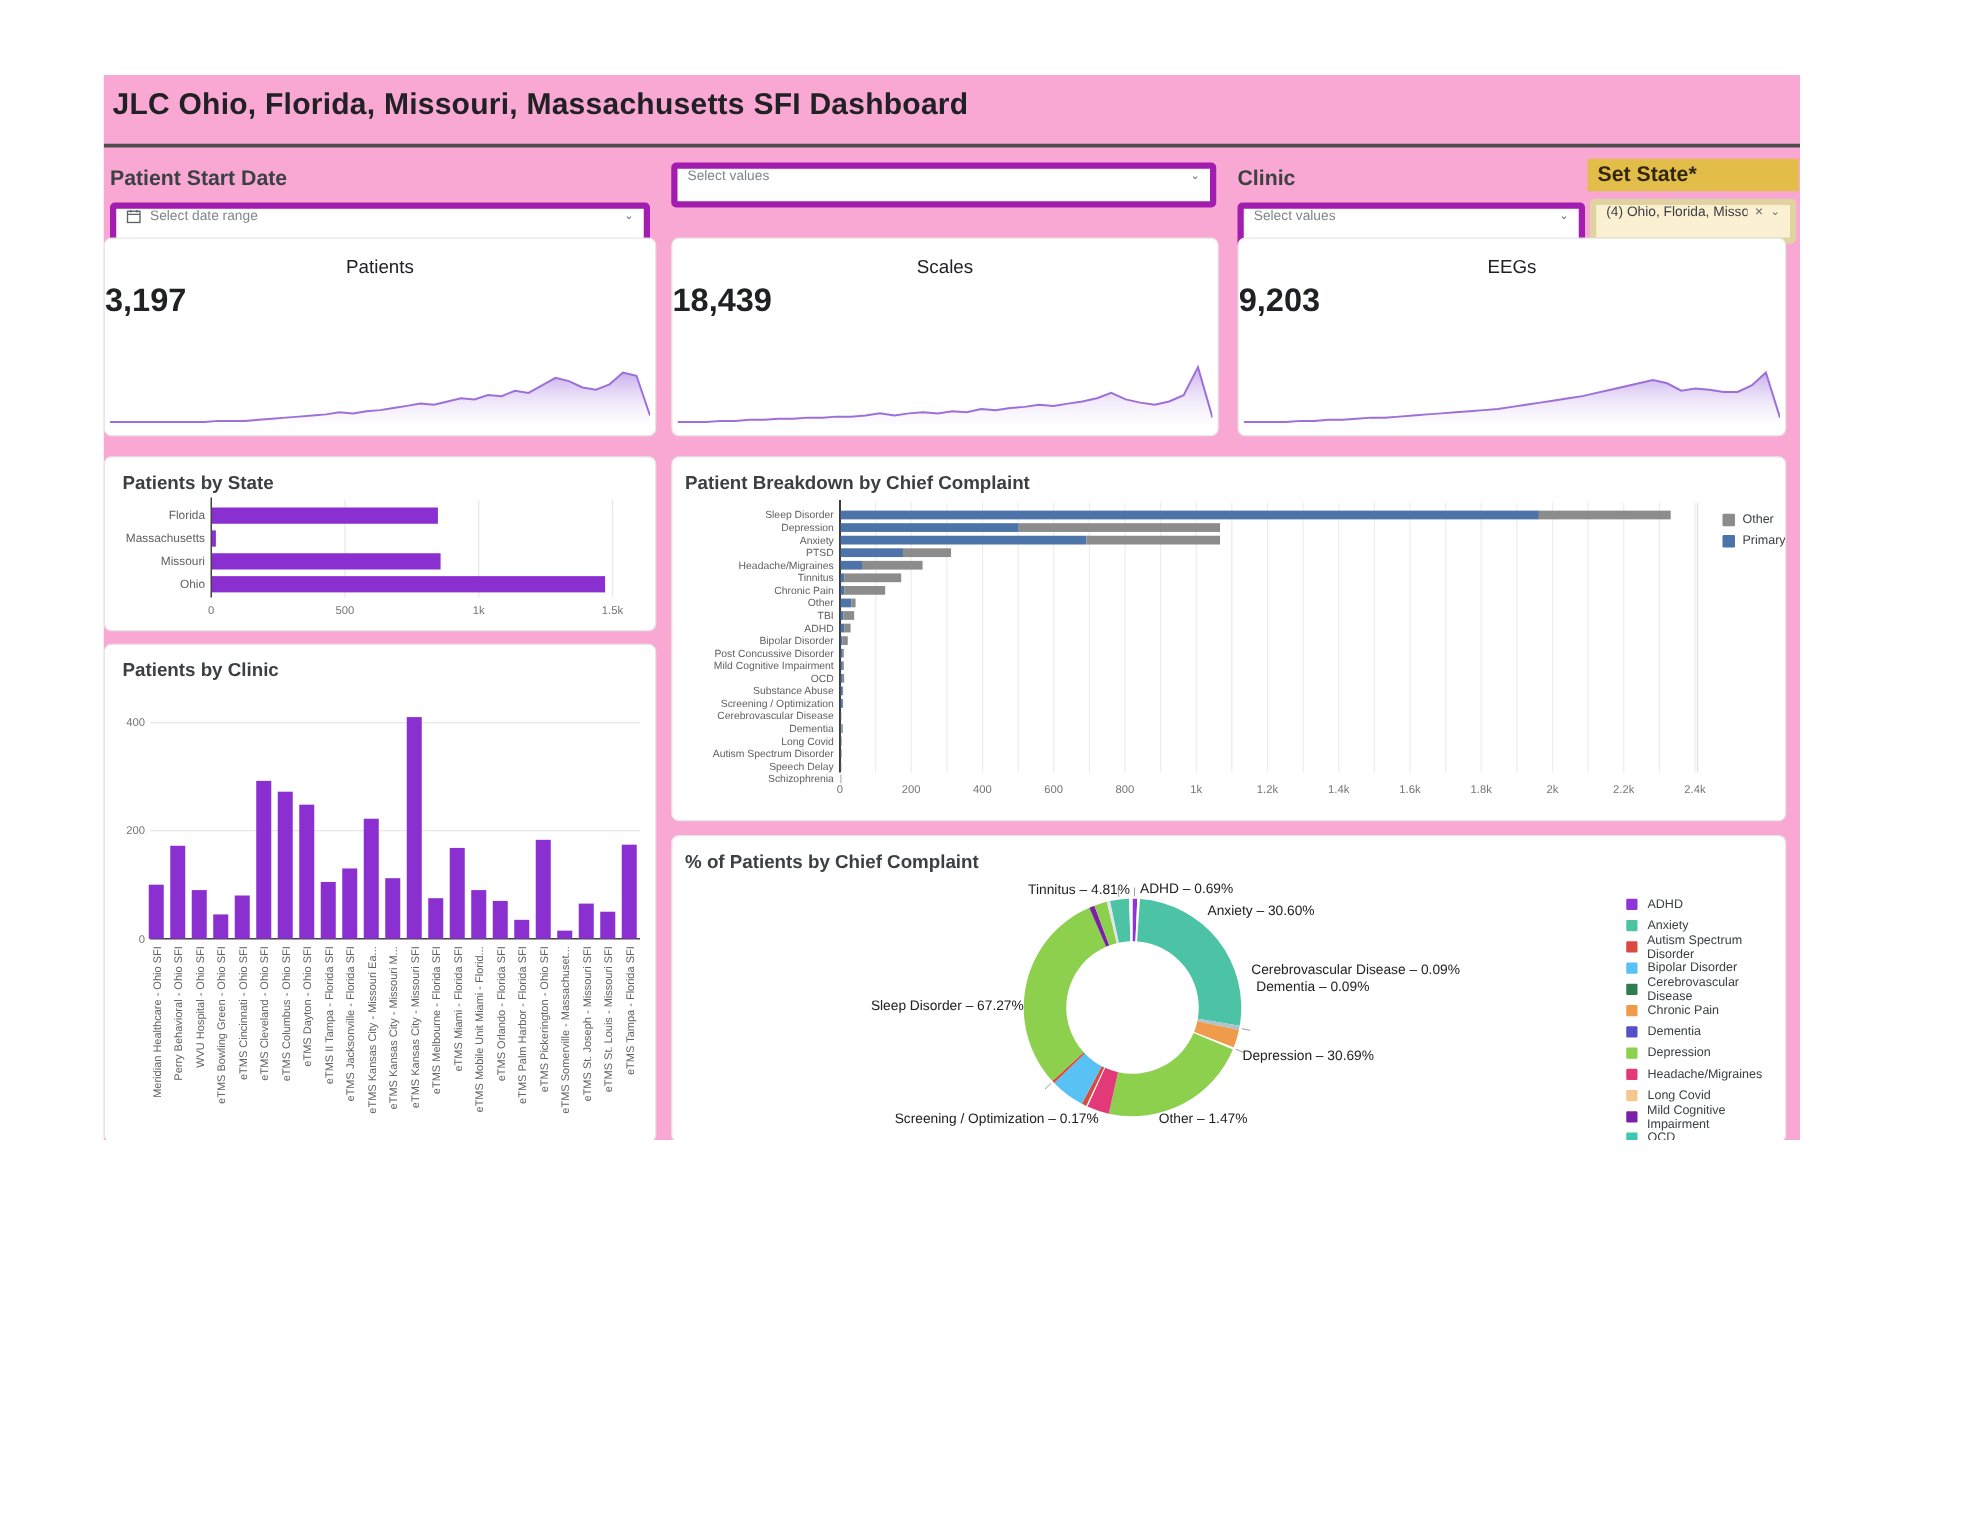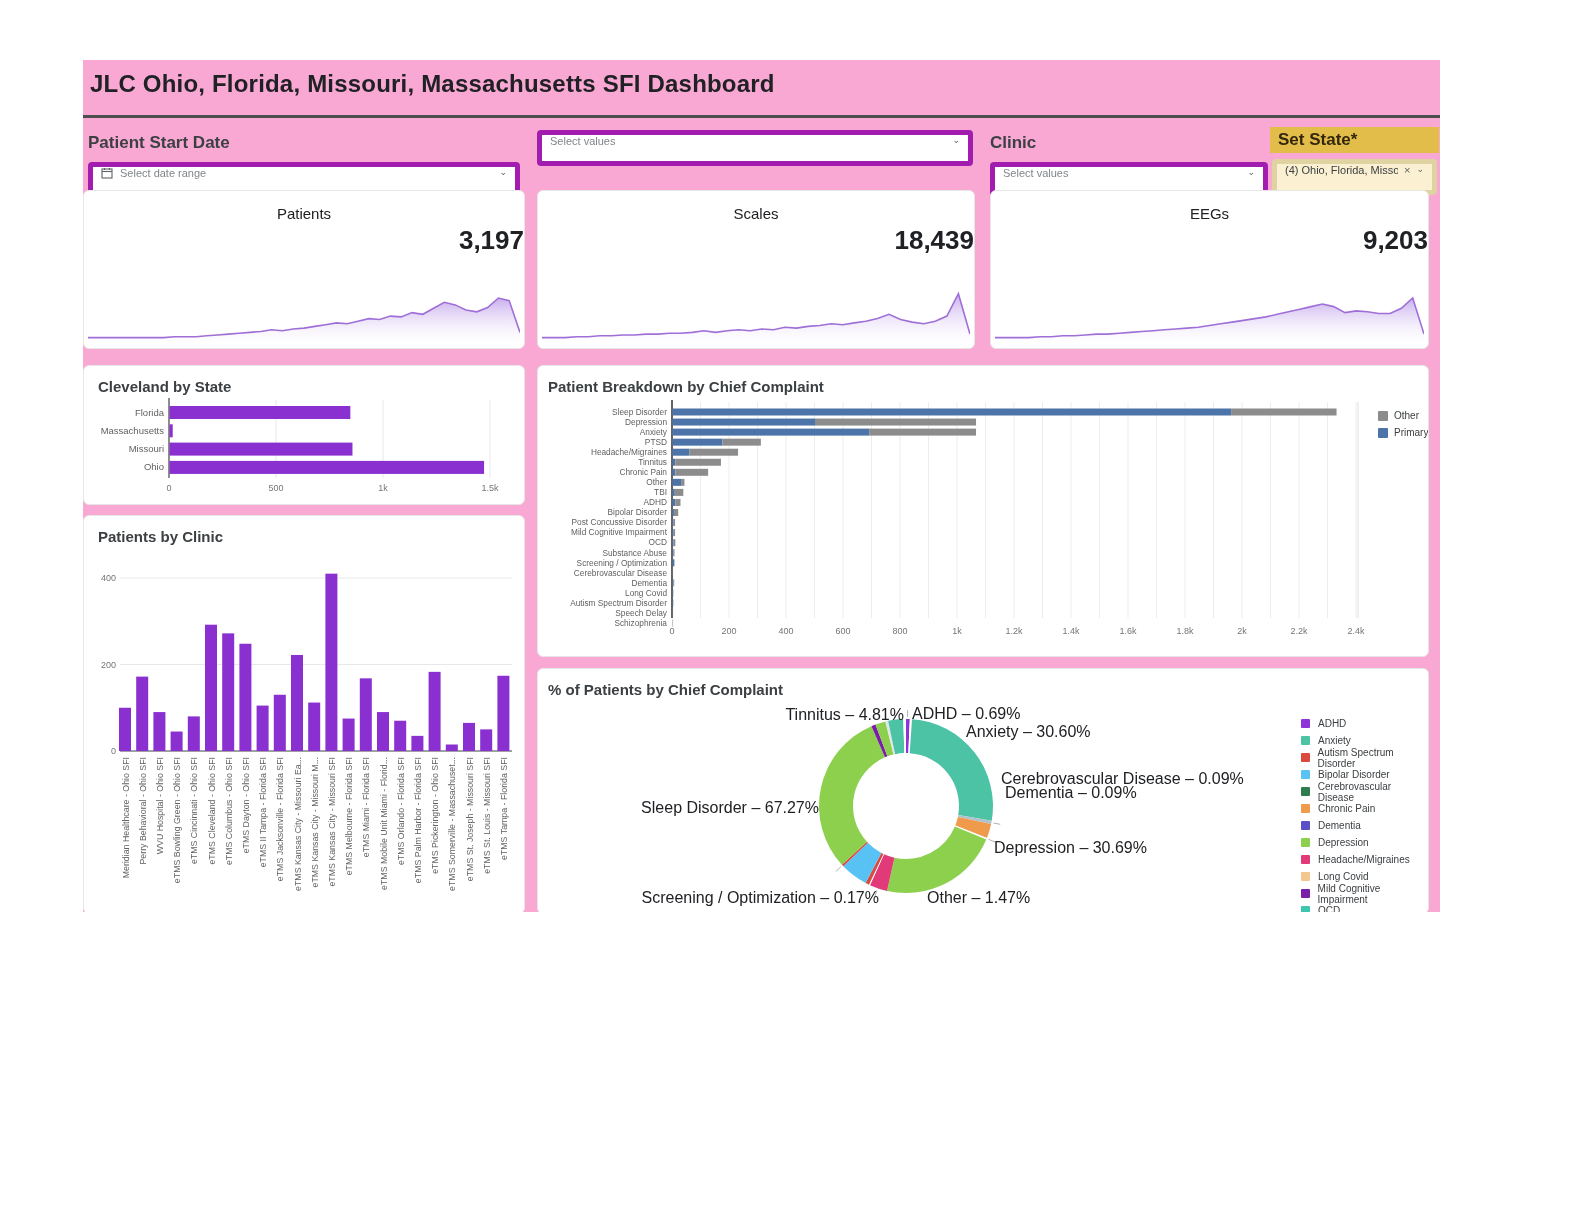--- a/index.html
+++ b/index.html
@@ -11,31 +11,31 @@
   .filter-label{font-size:17px;font-weight:bold;color:#3C4043;margin-bottom:6px;padding:3px 0;}
   .filter-label.hl{background:#E3BD4A;color:#33270B;padding:3px 8px;margin-left:-2px;margin-right:-2px;}
   .filter-input{height:26px;background:#fff;border:5px solid #a21caf;border-radius:4px;display:flex;align-items:flex-start;padding:0 8px;font-size:11px;color:#80868B;cursor:pointer;}
   .filter-input.hl{background:#FBF1D2;border-color:#E0D3A2;color:#3C4043;}
   .filter-input .val{flex:1;white-space:nowrap;overflow:hidden;}
   .chev{color:#5F6368;font-size:9px;margin-left:6px;}
   .clear-x{color:#5F6368;font-size:11px;margin-left:6px;}
   .cal-ico{margin-right:7px;display:inline-flex;}
   .card{position:absolute;background:#fff;border:1px solid #E6E6E6;border-radius:6px;overflow:hidden;}
   .kpi-label{position:absolute;top:14px;left:0;right:0;text-align:center;font-size:15px;color:#202124;}
-  .kpi-value{position:absolute;top:34px;left:0;right:0;text-align:right;font-size:26px;font-weight:bold;color:#202124;}
+  .kpi-value{position:absolute;top:34px;left:0;right:0;text-align:left;font-size:26px;font-weight:bold;color:#202124;}
   .spark{position:absolute;left:4px;right:4px;bottom:3px;height:96px;}
   .card-title{position:absolute;left:14px;top:12px;font-size:15px;font-weight:600;color:#3C4043;}
   .chartbox{position:absolute;}
   .bd-legend{position:absolute;left:840px;top:41px;font-size:10px;color:#3C4043;}
   .bd-legend .row{display:flex;align-items:center;height:17px;}
   .swatch{width:10px;height:10px;margin-right:6px;display:inline-block;border-radius:1px;}
   .donut-legend{position:absolute;left:763px;top:46px;}
   .donut-legend .row{display:flex;align-items:center;height:17px;font-size:10px;color:#3C4043;}
   .donut-legend .sw{width:9px;height:9px;margin-right:8px;border-radius:1px;}
-  .callout{position:absolute;font-size:16px;color:#202124;white-space:nowrap;}
+  .callout{position:absolute;font-size:11px;color:#202124;white-space:nowrap;}
   .callout.end{transform:translateX(-100%);}
   svg{display:block;}
 </style>
 </head>
 <body>
 
 <div class="dashboard">
 
   <div class="page-title">JLC Ohio, Florida, Missouri, Massachusetts SFI Dashboard</div>
   <div class="hdr-divider"></div>
@@ -120,21 +120,21 @@
               <stop offset="100%" stop-color="#ffffff" stop-opacity="0.15"></stop>
             </linearGradient>
           </defs>
           <path d="M0.0 88.6 L11.3 88.6 L22.6 88.6 L33.9 88.6 L45.2 87.7 L56.4 87.7 L67.7 86.8 L79.0 86.8 L90.3 86.0 L101.6 85.1 L112.9 85.1 L124.2 84.3 L135.5 83.4 L146.8 82.5 L158.1 81.7 L169.3 80.8 L180.6 80.0 L191.9 79.1 L203.2 78.2 L214.5 76.5 L225.8 74.8 L237.1 73.1 L248.4 71.4 L259.7 69.6 L270.9 67.9 L282.2 65.3 L293.5 62.8 L304.8 60.2 L316.1 57.6 L327.4 55.0 L338.7 57.6 L350.0 63.6 L361.3 61.9 L372.6 62.8 L383.8 64.5 L395.1 64.5 L406.4 59.3 L417.7 49.0 L429.0 85.1 L 429 96 L 0 96 Z" fill="url(#sg2)" stroke="none"></path>
           <path d="M0.0 88.6 L11.3 88.6 L22.6 88.6 L33.9 88.6 L45.2 87.7 L56.4 87.7 L67.7 86.8 L79.0 86.8 L90.3 86.0 L101.6 85.1 L112.9 85.1 L124.2 84.3 L135.5 83.4 L146.8 82.5 L158.1 81.7 L169.3 80.8 L180.6 80.0 L191.9 79.1 L203.2 78.2 L214.5 76.5 L225.8 74.8 L237.1 73.1 L248.4 71.4 L259.7 69.6 L270.9 67.9 L282.2 65.3 L293.5 62.8 L304.8 60.2 L316.1 57.6 L327.4 55.0 L338.7 57.6 L350.0 63.6 L361.3 61.9 L372.6 62.8 L383.8 64.5 L395.1 64.5 L406.4 59.3 L417.7 49.0 L429.0 85.1" fill="none" stroke="#9F6FD8" stroke-width="1.6"></path>
         </svg>
       </div>
   </div>
 
   <div class="card" style="left:0;top:305px;width:440px;height:138px;">
-    <div class="card-title">Cleveland by State</div>
+    <div class="card-title">Patients by State</div>
     <div class="chartbox" id="chart-state" style="left:8px;top:28px;width:424px;height:106px;">
         <svg viewBox="0 0 424 106" width="424" height="106">
           <text x="77" y="97" font-size="9" fill="#757575" text-anchor="middle">0</text>
           <line x1="184" y1="6" x2="184" y2="84" stroke="#E8E8E8" stroke-width="1"></line>
           <text x="184" y="97" font-size="9" fill="#757575" text-anchor="middle">500</text>
           <line x1="291" y1="6" x2="291" y2="84" stroke="#E8E8E8" stroke-width="1"></line>
           <text x="291" y="97" font-size="9" fill="#757575" text-anchor="middle">1k</text>
           <line x1="398" y1="6" x2="398" y2="84" stroke="#E8E8E8" stroke-width="1"></line>
           <text x="398" y="97" font-size="9" fill="#757575" text-anchor="middle">1.5k</text>
           <line x1="77" y1="4" x2="77" y2="84" stroke="#424242" stroke-width="1.2"></line>

